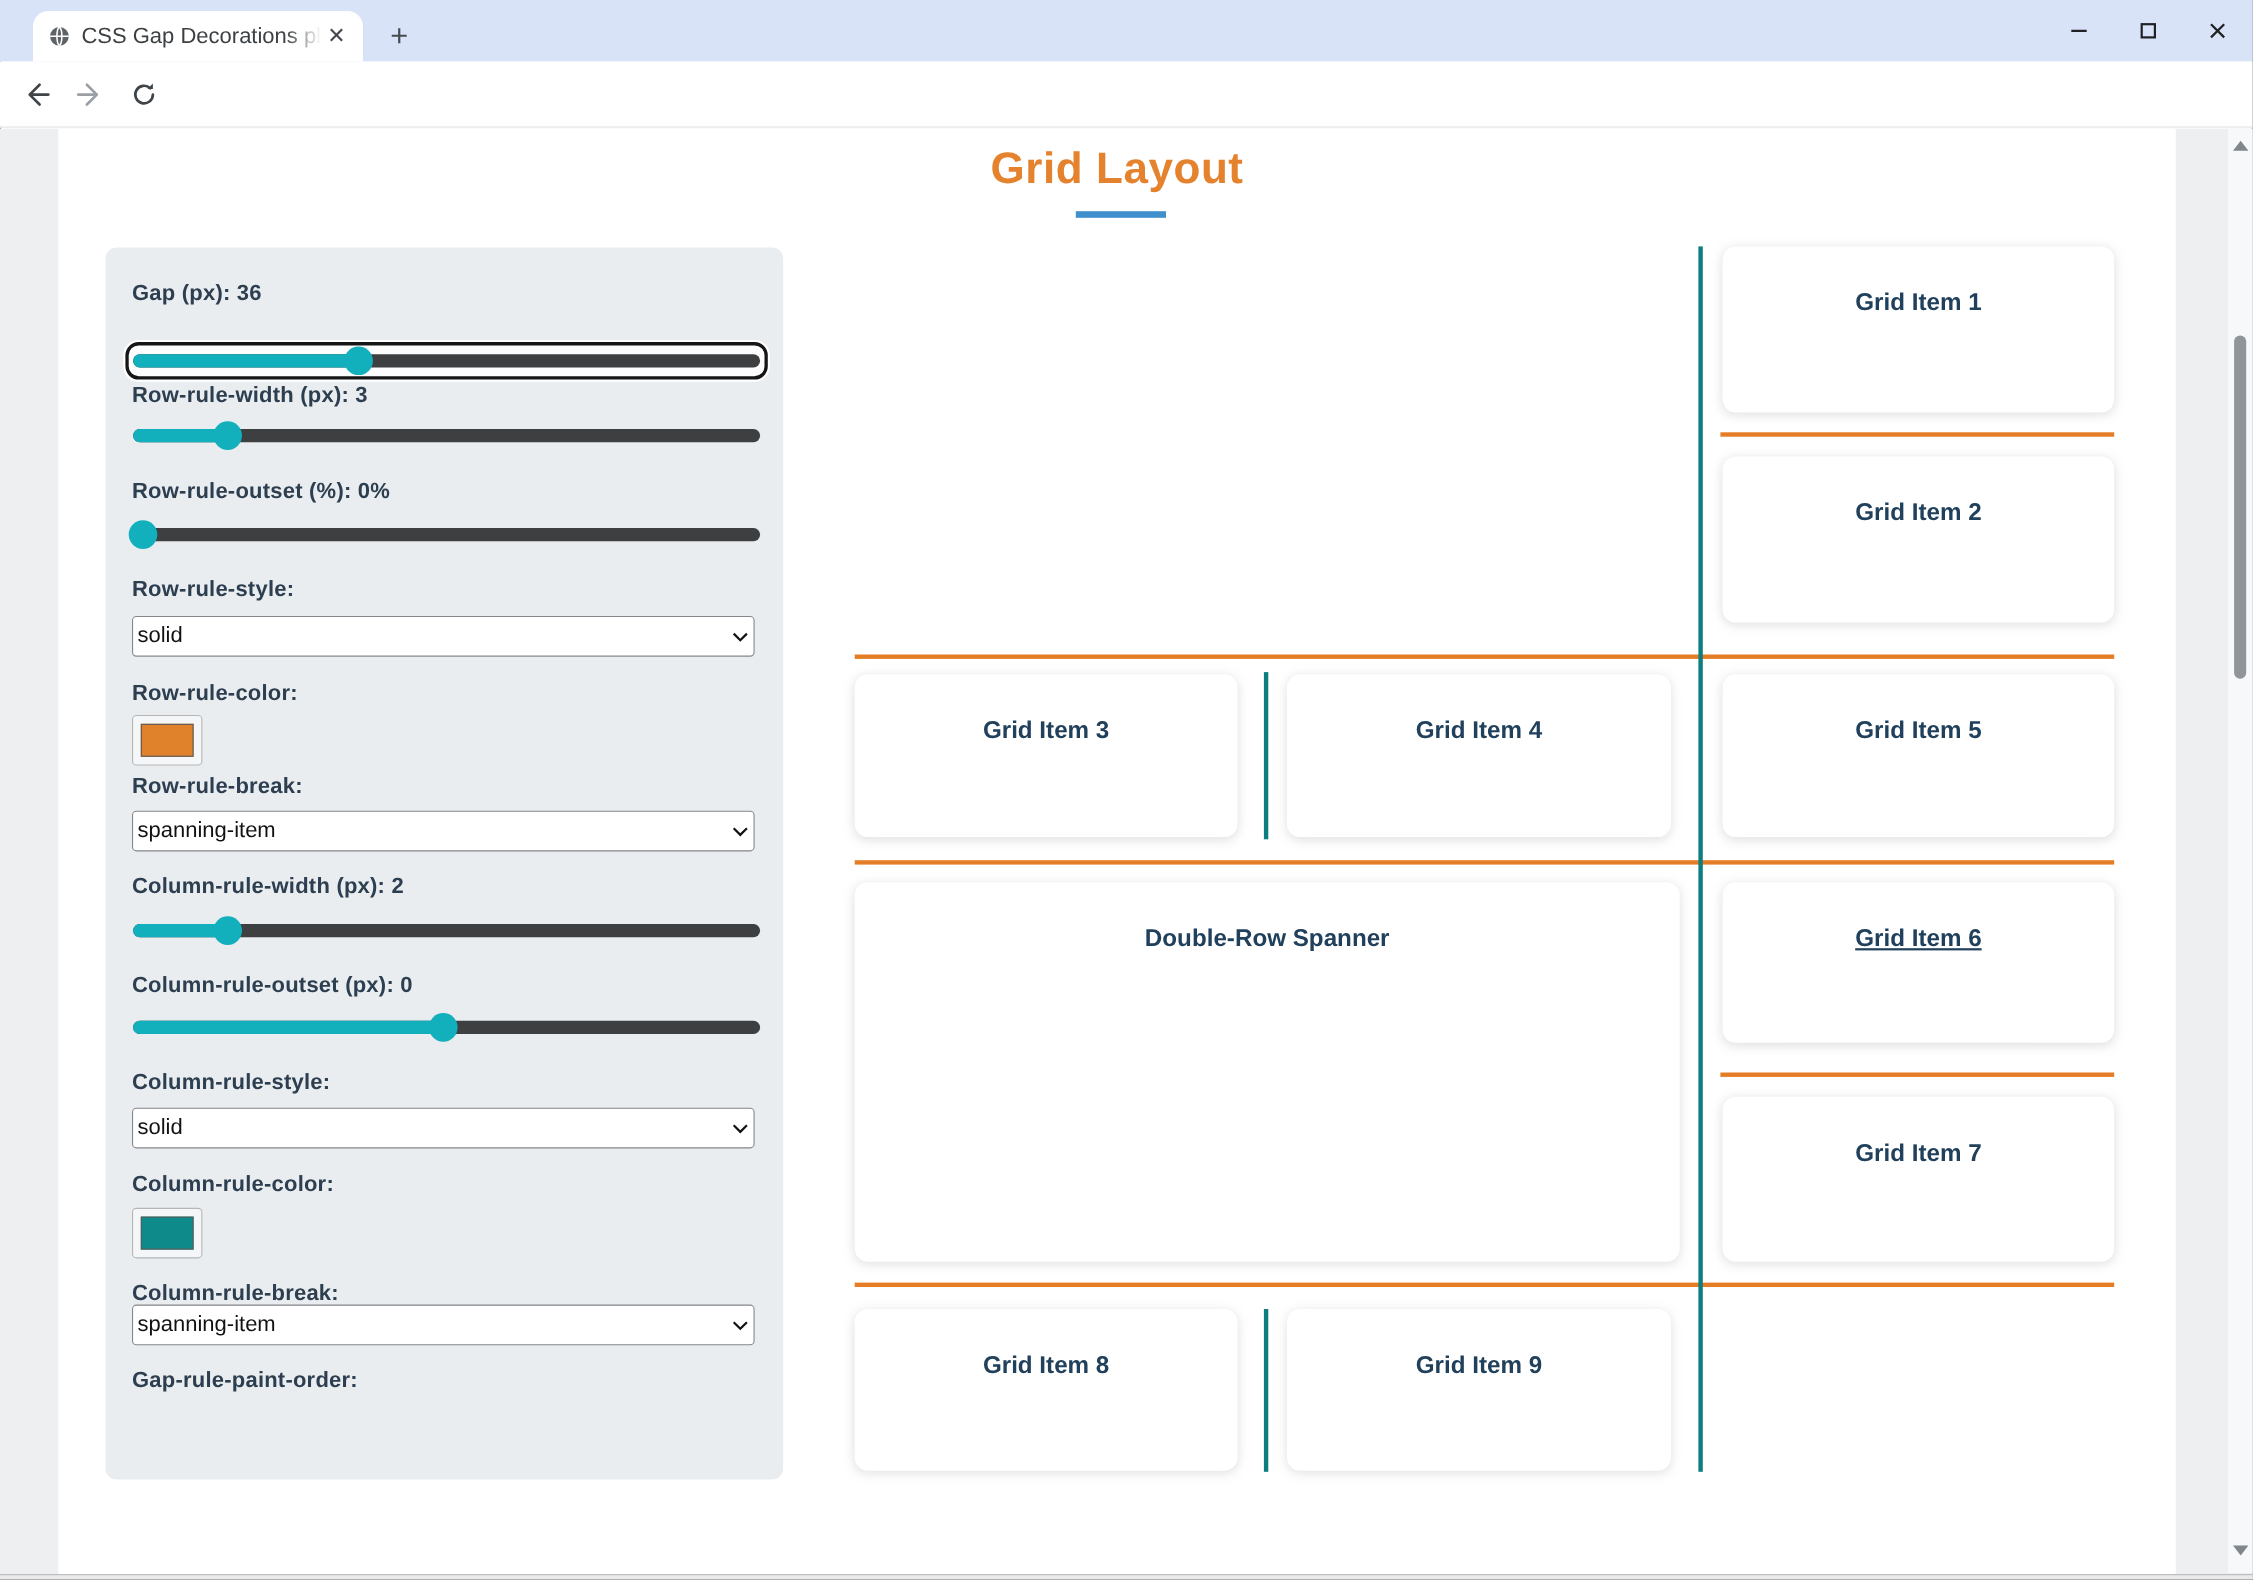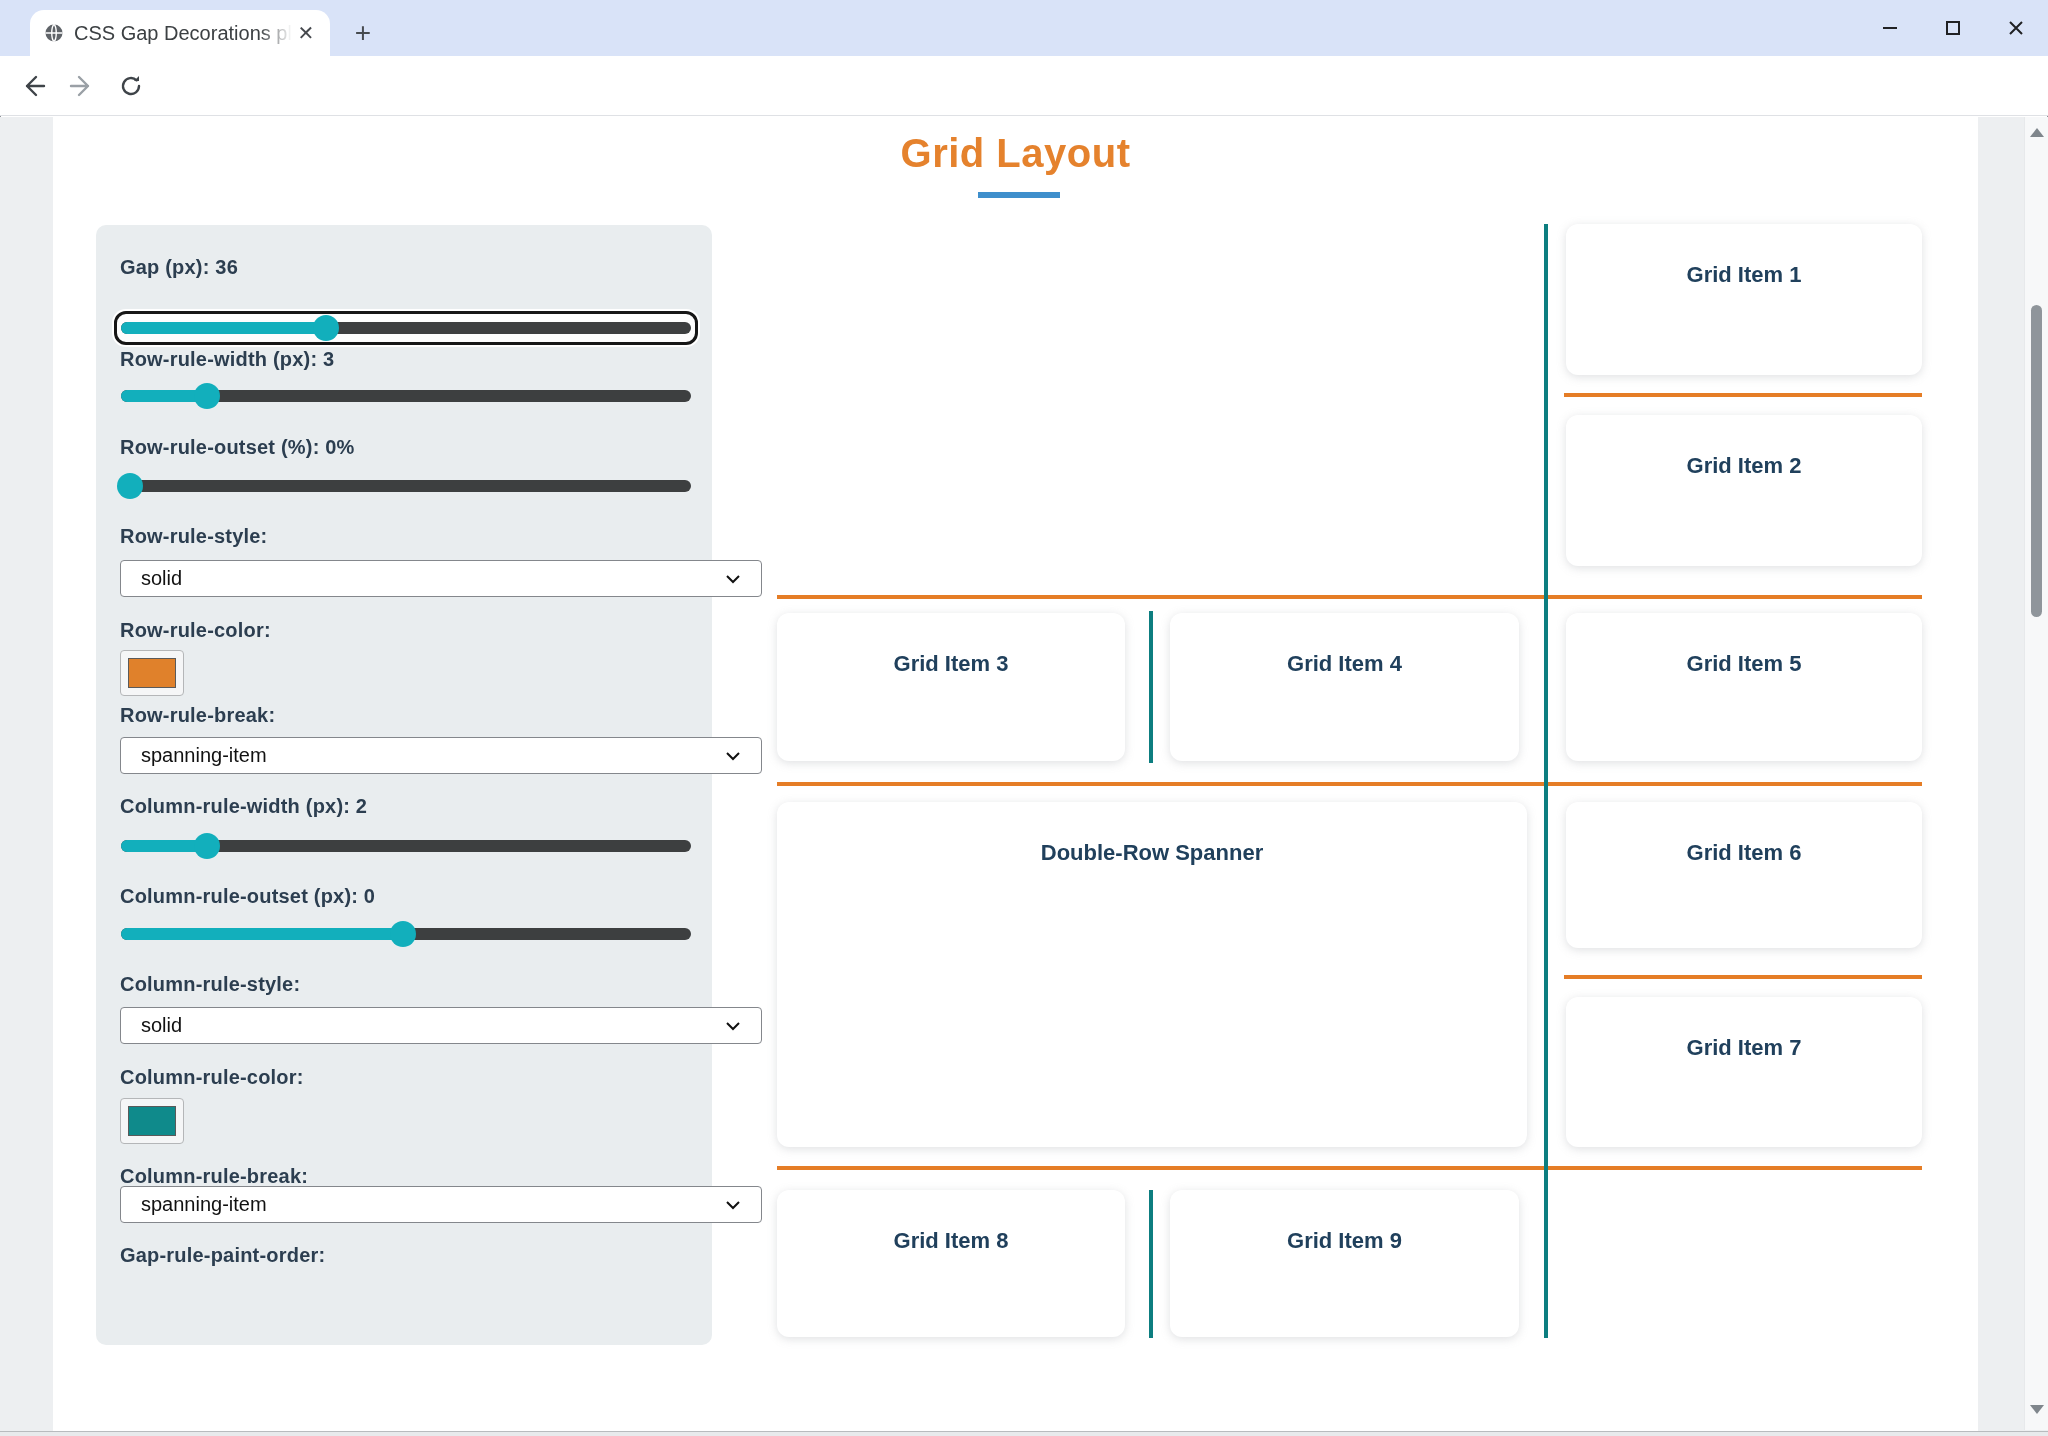--- a/index.html
+++ b/index.html
@@ -34,22 +34,22 @@
   
   .panel{position:absolute;left:96px;top:225px;width:616px;height:1120px;background:#e9edef;border-radius:10px;}
   .grp{position:absolute;left:24px;width:568px;}
   .lbl{font-size:20px;font-weight:600;color:#2c3e50;letter-spacing:.2px;}
   .track{position:relative;height:12px;border-radius:6px;background:#3d3f40;width:570px;}
   .fill{position:absolute;left:0;top:0;bottom:0;border-radius:6px;background:#12afbc;}
   .thumb{position:absolute;top:50%;width:26px;height:26px;border-radius:50%;background:#12afbc;transform:translate(-50%,-50%);}
   .slider-plain{position:absolute;left:25px;width:570px;}
   .slider-focus{position:absolute;left:18px;width:584px;border:3px solid #161616;border-radius:12px;background:#fdfdfd;
        padding:8px 4px;box-shadow:0 0 0 2px #ffffff;}
-  .select{position:absolute;left:24px;width:642px;height:37px;background:#fff;border:1px solid #84878c;border-radius:4px;
-       display:flex;align-items:center;padding:0 20px;font-size:20px;color:#111;}
+  .select{position:absolute;left:24px;width:566px;height:37px;background:#fff;border:1px solid #84878c;border-radius:4px;
+       display:flex;align-items:center;padding:0 4px;font-size:20px;color:#111;}
   .select span{flex:1;}
   .colorbox{position:absolute;left:24px;width:64px;height:46px;background:#f5f6f7;border:1px solid #b4b6b8;border-radius:4px;
        display:flex;align-items:center;justify-content:center;}
   .swatch{width:48px;height:30px;border:1px solid #5a5a5a;}
   
   .card{position:absolute;background:#fff;border-radius:12px;box-shadow:0 2px 10px rgba(140,145,150,.28);
        text-align:center;padding-top:38px;font-size:22px;font-weight:600;color:#20405c;z-index:1;}
   .rule-h{position:absolute;height:4px;z-index:2;}
   .rule-v{position:absolute;width:4px;z-index:3;}
   
@@ -264,21 +264,21 @@
         <div class="lbl">Gap-rule-paint-order:</div>
       </div>
   </div>
 
   <div class="card" style="left:1566px;top:224px;width:356px;height:151px;">Grid Item 1</div>
   <div class="card" style="left:1566px;top:415px;width:356px;height:151px;">Grid Item 2</div>
   <div class="card" style="left:777px;top:613px;width:348px;height:148px;">Grid Item 3</div>
   <div class="card" style="left:1170px;top:613px;width:349px;height:148px;">Grid Item 4</div>
   <div class="card" style="left:1566px;top:613px;width:356px;height:148px;">Grid Item 5</div>
   <div class="card" style="left:777px;top:802px;width:750px;height:345px;">Double-Row Spanner</div>
-  <div class="card" style="left:1566px;top:802px;width:356px;height:146px;">Grid Item 6</div>
+  <div class="card" style="left:1566px;top:802px;width:356px;height:146px;text-decoration:underline;">Grid Item 6</div>
   <div class="card" style="left:1566px;top:997px;width:356px;height:150px;">Grid Item 7</div>
   <div class="card" style="left:777px;top:1190px;width:348px;height:147px;">Grid Item 8</div>
   <div class="card" style="left:1170px;top:1190px;width:349px;height:147px;">Grid Item 9</div>
 
   <div class="rule-h" style="left: 1564px; top: 393px; width: 358px; background: rgb(229, 125, 38);"></div>
   <div class="rule-h" style="left: 777px; top: 595px; width: 1145px; background: rgb(229, 125, 38);"></div>
   <div class="rule-h" style="left: 777px; top: 782px; width: 1145px; background: rgb(229, 125, 38);"></div>
   <div class="rule-h" style="left: 1564px; top: 975px; width: 358px; background: rgb(229, 125, 38);"></div>
   <div class="rule-h" style="left: 777px; top: 1166px; width: 1145px; background: rgb(229, 125, 38);"></div>
 

